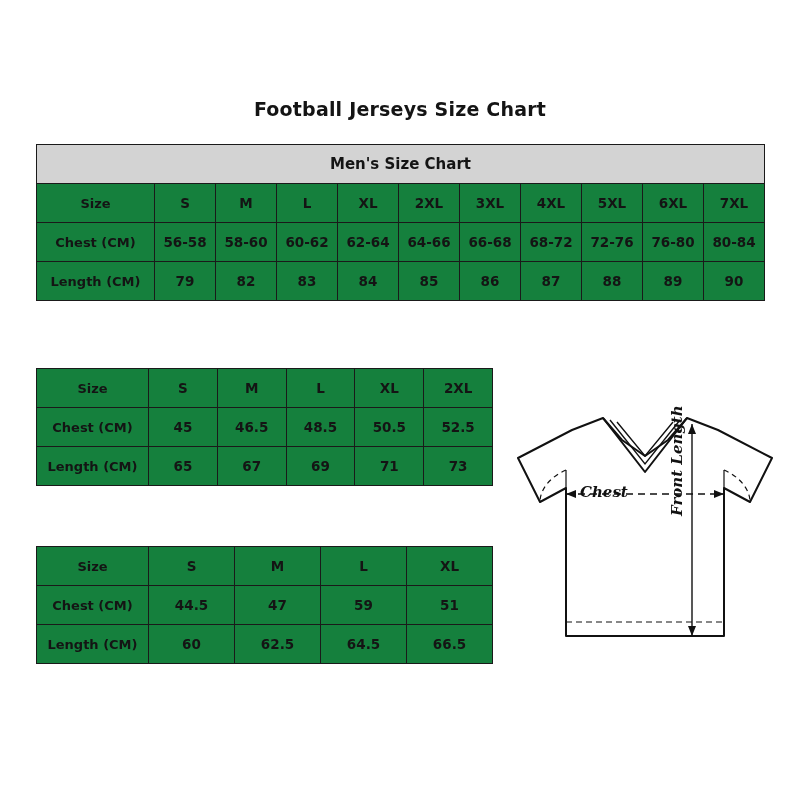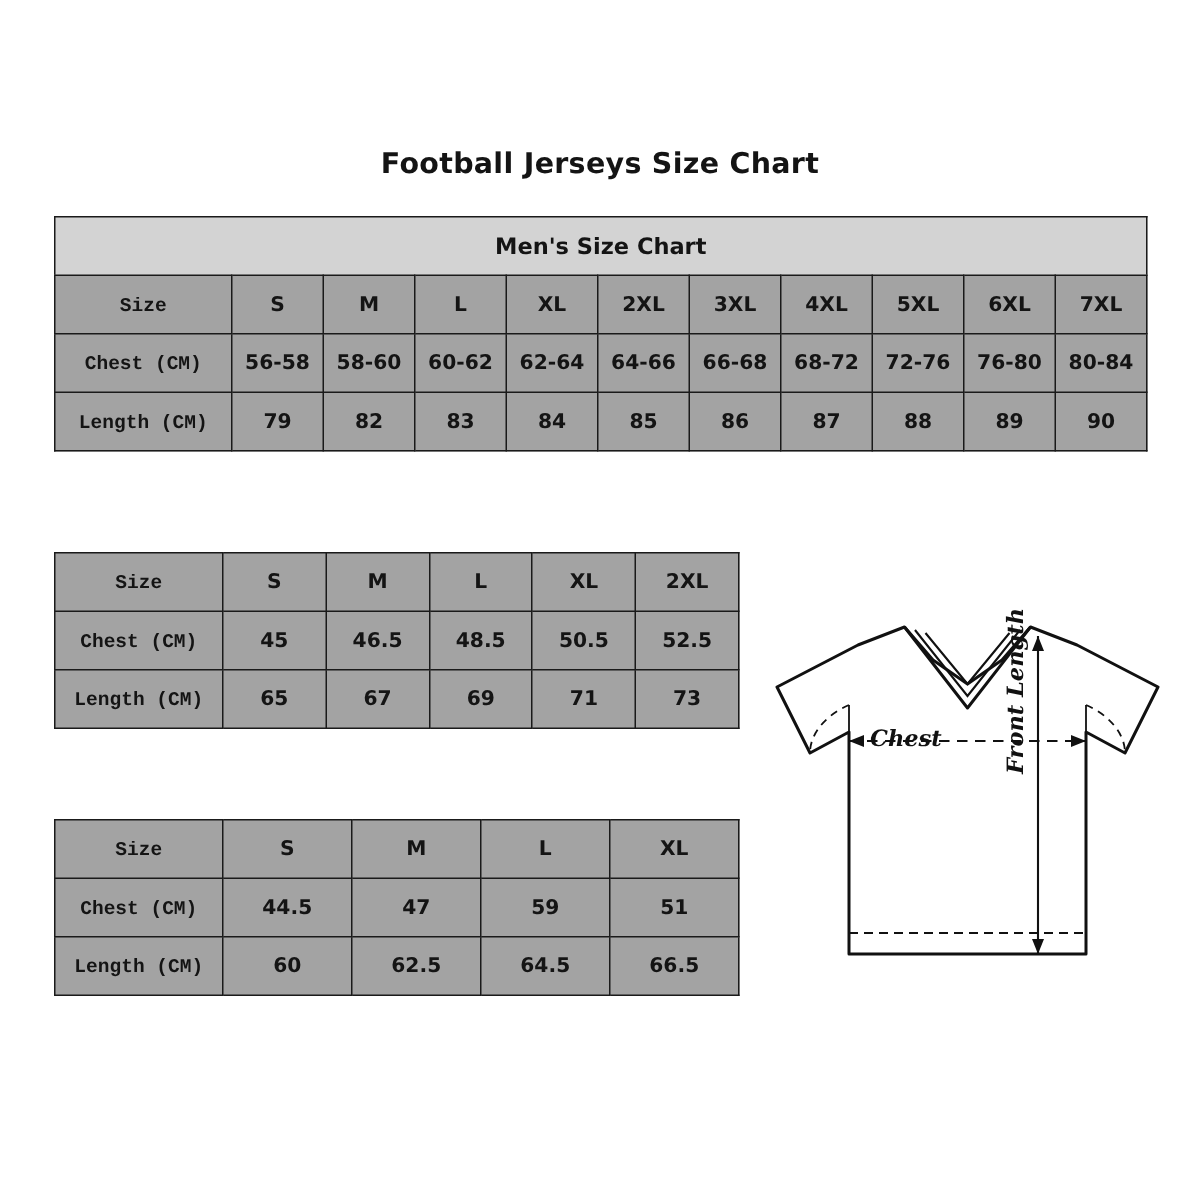--- a/index.html
+++ b/index.html
@@ -30,21 +30,21 @@
     text-align: center;
     font-size: 19px;
     font-weight: bold;
     letter-spacing: 0.2px;
     color: #141414;
   }
 
   table.sizetable {
     border-collapse: collapse;
     table-layout: fixed;
-    background: #a3a3a3;
+    background: #15803d;
   }
   table.sizetable td,
   table.sizetable th {
     border: 1.3px solid #1a1a1a;
     text-align: center;
     vertical-align: middle;
     font-size: 13.5px;
     font-weight: bold;
     color: #141414;
     padding: 0;
@@ -56,21 +56,20 @@
     background: #d3d3d3;
     font-size: 15px;
     font-weight: bold;
     color: #141414;
     height: 38px;
     line-height: 38px;
     caption-side: top;
   }
   table.sizetable td.rowlabel {
     font-size: 13px;
-    font-family: Liberation Mono, monospace;
   }
 
   
   #mens-table {
     position: absolute;
     left: 36px;
     top: 144px;
     width: 728px;
   }
   #mens-table col.label { width: 118px; }

